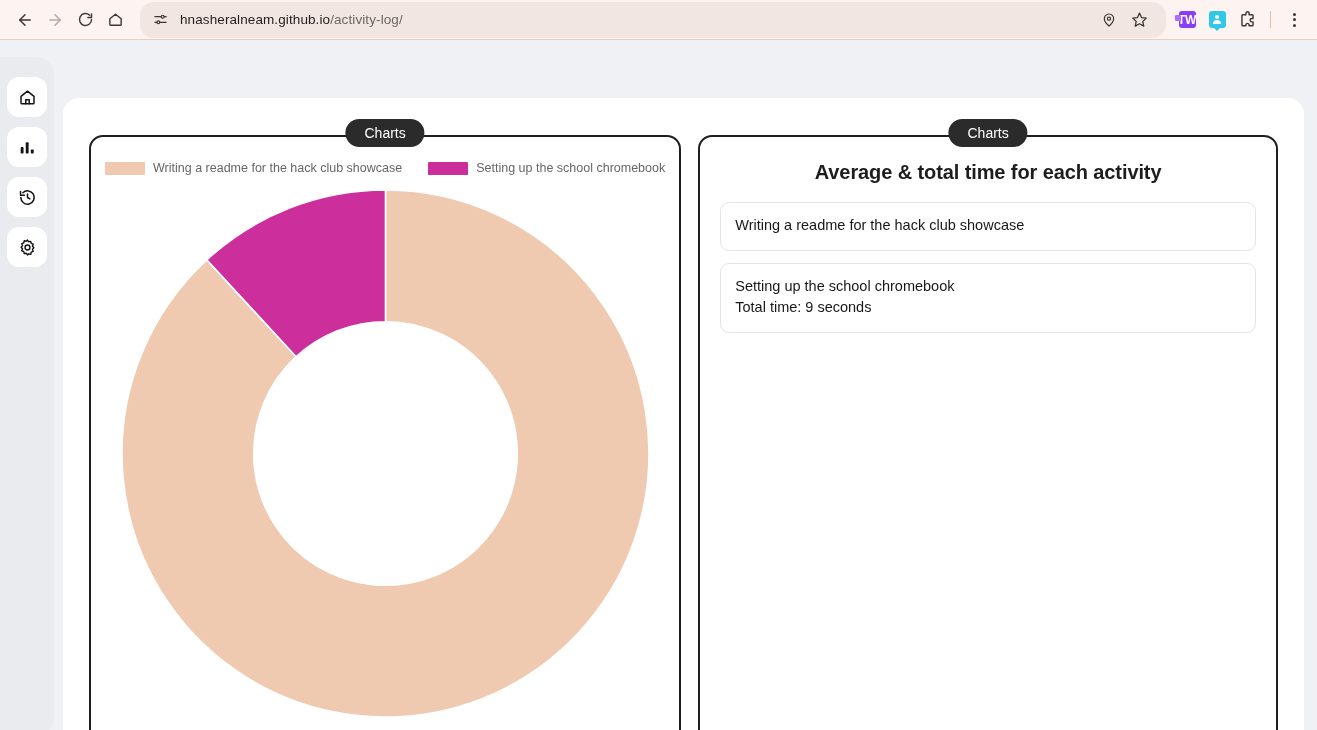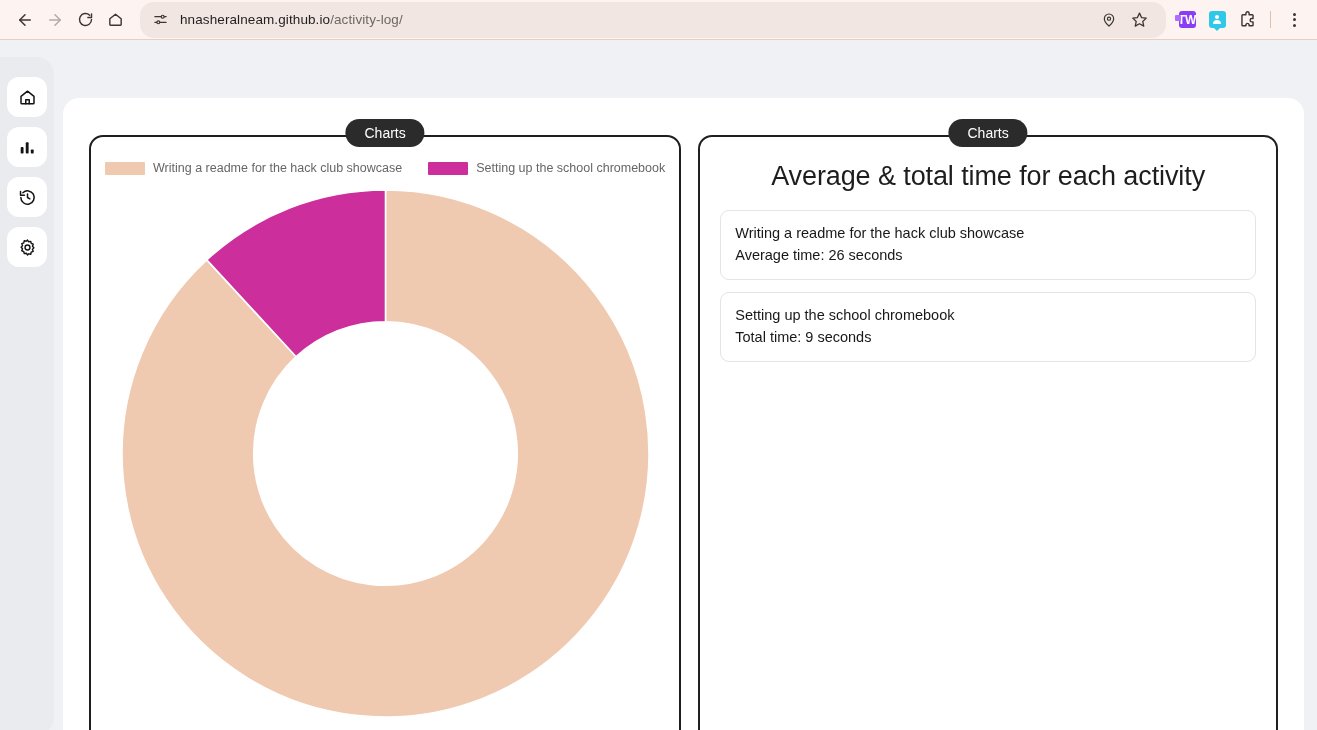--- a/index.html
+++ b/index.html
@@ -270,22 +270,22 @@
   .donut-wrap svg { display: block; }
 
   
   .stats-inner {
     width: 100%;
     height: 100%;
     padding: 24px 20px 20px 20px;
   }
   .stats-title {
     text-align: center;
-    font-size: 27px;
-    font-weight: normal;
+    font-size: 20px;
+    font-weight: bold;
     color: #1d1d1d;
     margin-bottom: 18px;
     letter-spacing: -0.1px;
   }
   .stat-item {
     border: 1px solid #e4e4e7;
     border-radius: 9px;
     padding: 12px 14px 13px 14px;
     margin-bottom: 12px;
     background: #ffffff;
@@ -448,21 +448,20 @@
       </div>
 
       <div class="card">
         <div class="card-badge">Charts</div>
 
         <div class="stats-inner">
           <div class="stats-title">Average &amp; total time for each activity</div>
 
           <div class="stat-item">
             <div class="stat-line">Writing a readme for the hack club showcase</div>
-            <div class="stat-line">Average time: 26 seconds</div>
           </div>
 
           <div class="stat-item">
             <div class="stat-line">Setting up the school chromebook</div>
             <div class="stat-line">Total time: 9 seconds</div>
           </div>
         </div>
       </div>
 
     </div>

